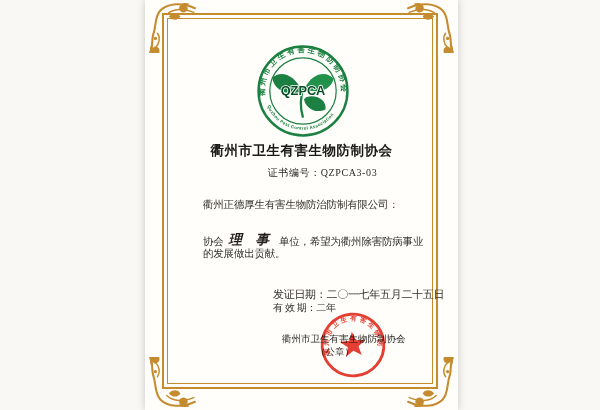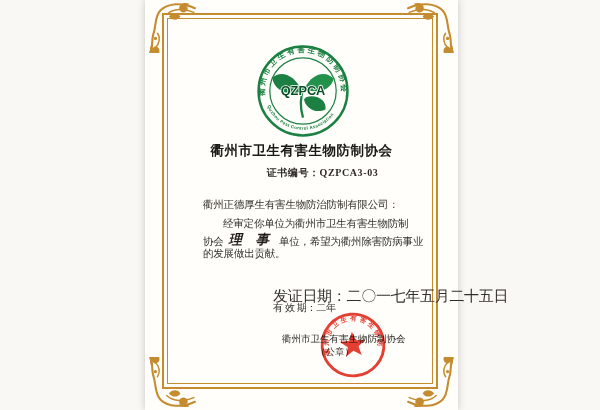--- a/index.html
+++ b/index.html
@@ -23,32 +23,32 @@
   .orn.bl{left:3px;bottom:1px;transform:scaleY(-1);}
   .orn.br{right:3px;bottom:1px;transform:scale(-1,-1);}
   .logo{position:absolute;left:111px;top:44px;width:94px;height:94px;}
   .title{
     position:absolute;left:0;top:142px;width:100%;text-align:center;
     font-size:13.5px;font-weight:bold;color:#1c1a17;letter-spacing:.5px;
   }
   .certno{
     position:absolute;left:0;top:166px;width:100%;text-align:center;
     padding-left:42px;box-sizing:border-box;
-    font-size:10px;color:#2e2b26;letter-spacing:.6px;font-weight:bold;
+    font-size:10px;color:#2e2b26;letter-spacing:.6px;
   }
   .bodyline{position:absolute;color:#33302a;font-size:10.5px;letter-spacing:-.2px;white-space:nowrap;}
   .recipient{left:58px;top:198px;font-weight:normal;}
   .l1{left:78px;top:217px;}
   .l2{left:58px;top:232px;}
   .l3{left:58px;top:247px;}
   .role{
     font-size:13.5px;font-weight:bold;font-style:italic;letter-spacing:5px;
     margin:0 5px;position:relative;top:-1px;color:#211e19;
   }
-  .dateline{left:128px;top:287px;font-size:15px;letter-spacing:-.3px;}
+  .dateline{left:128px;top:287px;font-size:11px;letter-spacing:-.3px;}
   .validline{left:128px;top:301px;font-size:10px;letter-spacing:-.3px;}
   .orgname{position:absolute;left:137px;top:333px;font-size:9.5px;color:#2c2925;white-space:nowrap;}
   .sealnote{position:absolute;left:171px;top:346px;font-size:9.5px;color:#3a3630;white-space:nowrap;}
   .seal{position:absolute;left:173px;top:310px;width:70px;height:70px;
     transform:rotate(-5deg);opacity:.9;mix-blend-mode:multiply;}
 </style>
 </head>
 <body>
 
 <div class="stage">
@@ -111,21 +111,20 @@
       </g>
       <text x="46" y="49.5" text-anchor="middle" font-size="12.5" font-weight="bold" fill="#084f27" stroke="#ffffff" stroke-width="1.6" paint-order="stroke" font-family="Liberation Sans, DejaVu Sans, sans-serif">QZPCA</text>
     </svg>
 
     <div class="title">衢州市卫生有害生物防制协会</div>
 
     <div class="certno">证书编号：QZPCA3-03</div>
 
     <div class="bodyline recipient">衢州正德厚生有害生物防治防制有限公司：</div>
 
-    <div class="bodyline l1">经审定你单位为衢州市卫生有害生物防制</div>
 
     <div class="bodyline l3">的发展做出贡献。</div>
 
     <div class="bodyline l2"><span>协会</span><span class="role">理 事</span><span>单位，希望为衢州除害防病事业</span></div>
 
     <div class="bodyline dateline">发证日期：二〇一七年五月二十五日</div>
 
     <div class="bodyline validline">有 效 期：二年</div>
 
     <div class="orgname">衢州市卫生有害生物防制协会</div>

